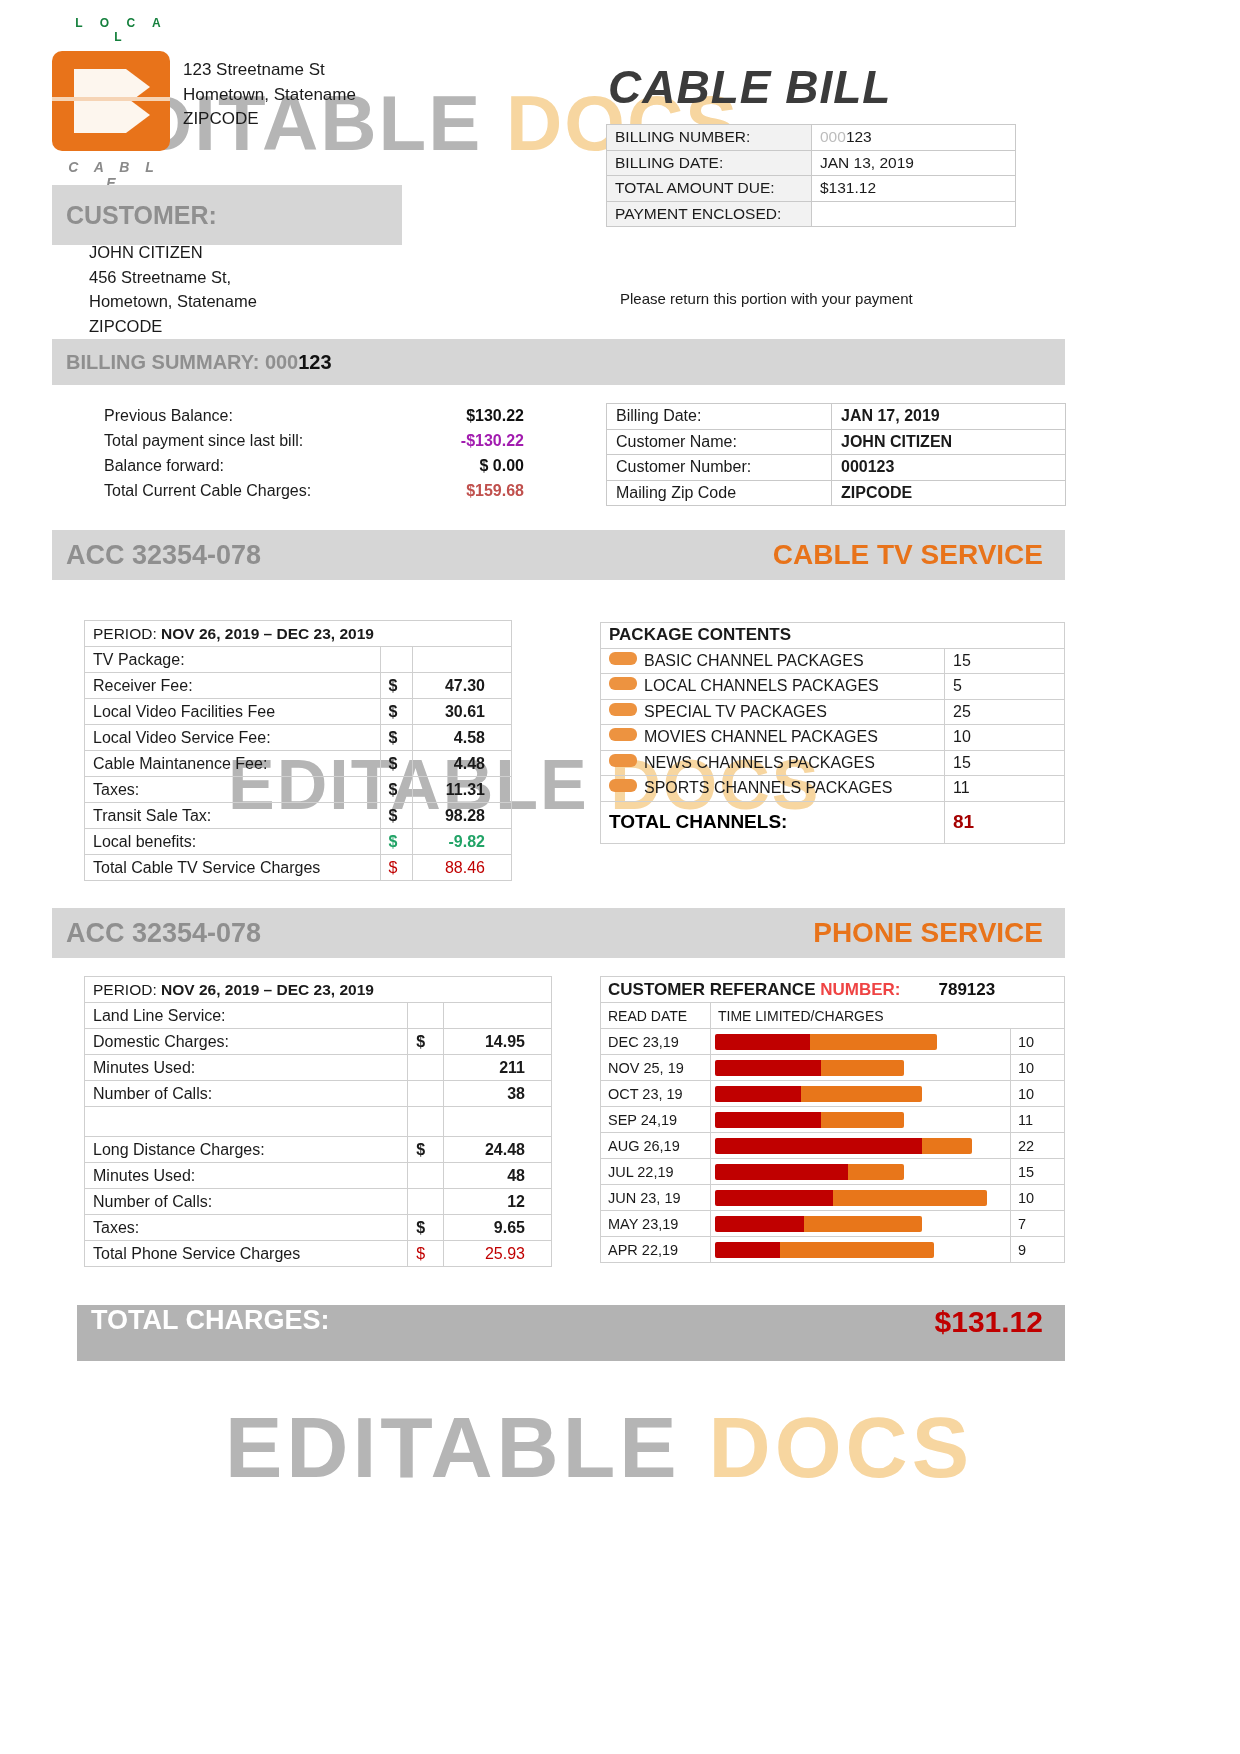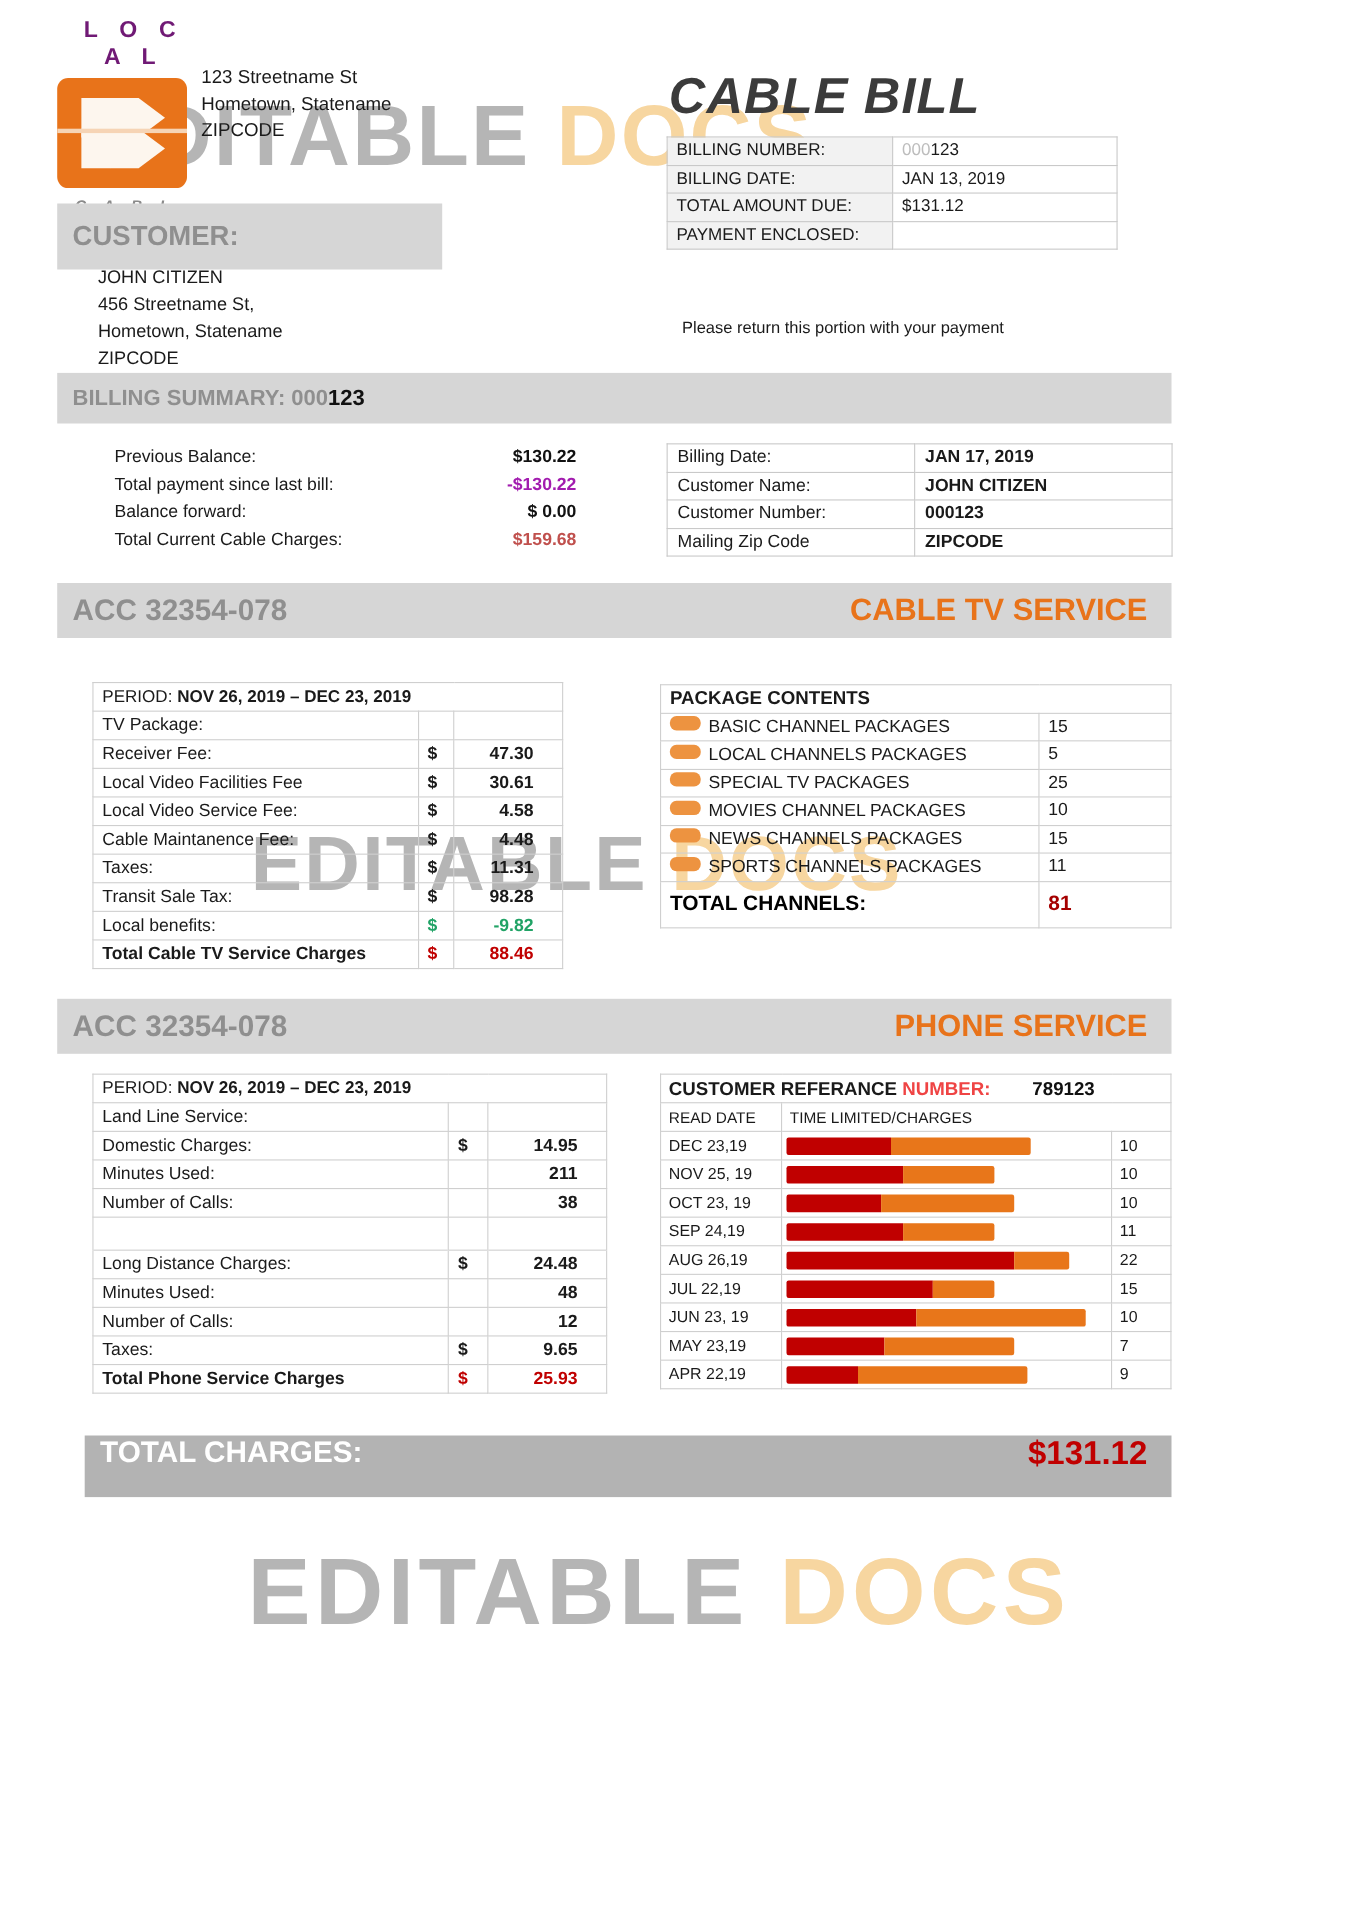--- a/index.html
+++ b/index.html
@@ -18,22 +18,22 @@
   .wm { position:absolute; font-weight:bold; letter-spacing:2px; pointer-events:none; }
   .wm-1 { left:82px; top:78px; font-size:78px; }
   .wm-2 { left:228px; top:745px; font-size:70px; }
   .wm-3 { left:225px; top:1398px; font-size:86px; letter-spacing:4px; }
   .wm .e { color:#b5b5b5; }
   .wm .d { color:#f7d6a0; }
 
   
   .logo-block { position:absolute; left:52px; top:16px; width:120px; text-align:center; }
   .logo-word-top {
-    font-size:21px; font-weight:bold; letter-spacing:7px;
-    color:#701a75; margin-left:19px;
+    font-size:12px; font-weight:bold; letter-spacing:7px;
+    color:#15803d; margin-left:19px;
   }
   .logo-mark {
     width:118px; height:100px; background:#e8731a; border-radius:10px;
     margin-top:7px; position:relative; overflow:hidden;
   }
   .logo-mark .band {
     position:absolute; left:0; right:0; top:46px; height:4px; background:#f6d4b5;
   }
   .logo-mark svg { position:absolute; left:18px; top:14px; }
   .logo-word-bot {
@@ -118,21 +118,21 @@
 
   
   .chg-table { position:absolute; font-size:16px; }
   .chg-table td {
     border:1px solid #cfcfcf; height:26px; padding:0 8px; vertical-align:middle;
   }
   .chg-table td.period { border:1px solid #cfcfcf; font-size:15.5px; }
   .chg-table td.lbl { width:270px; }
   .chg-table td.cur { width:30px; font-weight:bold; text-align:left; }
   .chg-table td.amt { width:90px; font-weight:bold; text-align:right; padding-right:26px; }
-  .chg-table tr.total td { font-weight:bold;margin-left:23px; }
+  .chg-table tr.total td { font-weight:normal;margin-left:23px; }
 
   #cable-charges { left:84px; top:620px; width:428px; }
   #phone-charges { left:84px; top:976px; width:468px; }
 
   
   #pkg-table { position:absolute; left:600px; top:622px; width:465px; font-size:16px; }
   #pkg-table td { border:1px solid #cfcfcf; height:25.5px; padding:0 8px; vertical-align:middle; }
   #pkg-table td.head { font-weight:bold; font-size:17px; border-bottom:1px solid #cfcfcf; }
   #pkg-table td.pname { }
   #pkg-table td.pcount { width:120px; }

